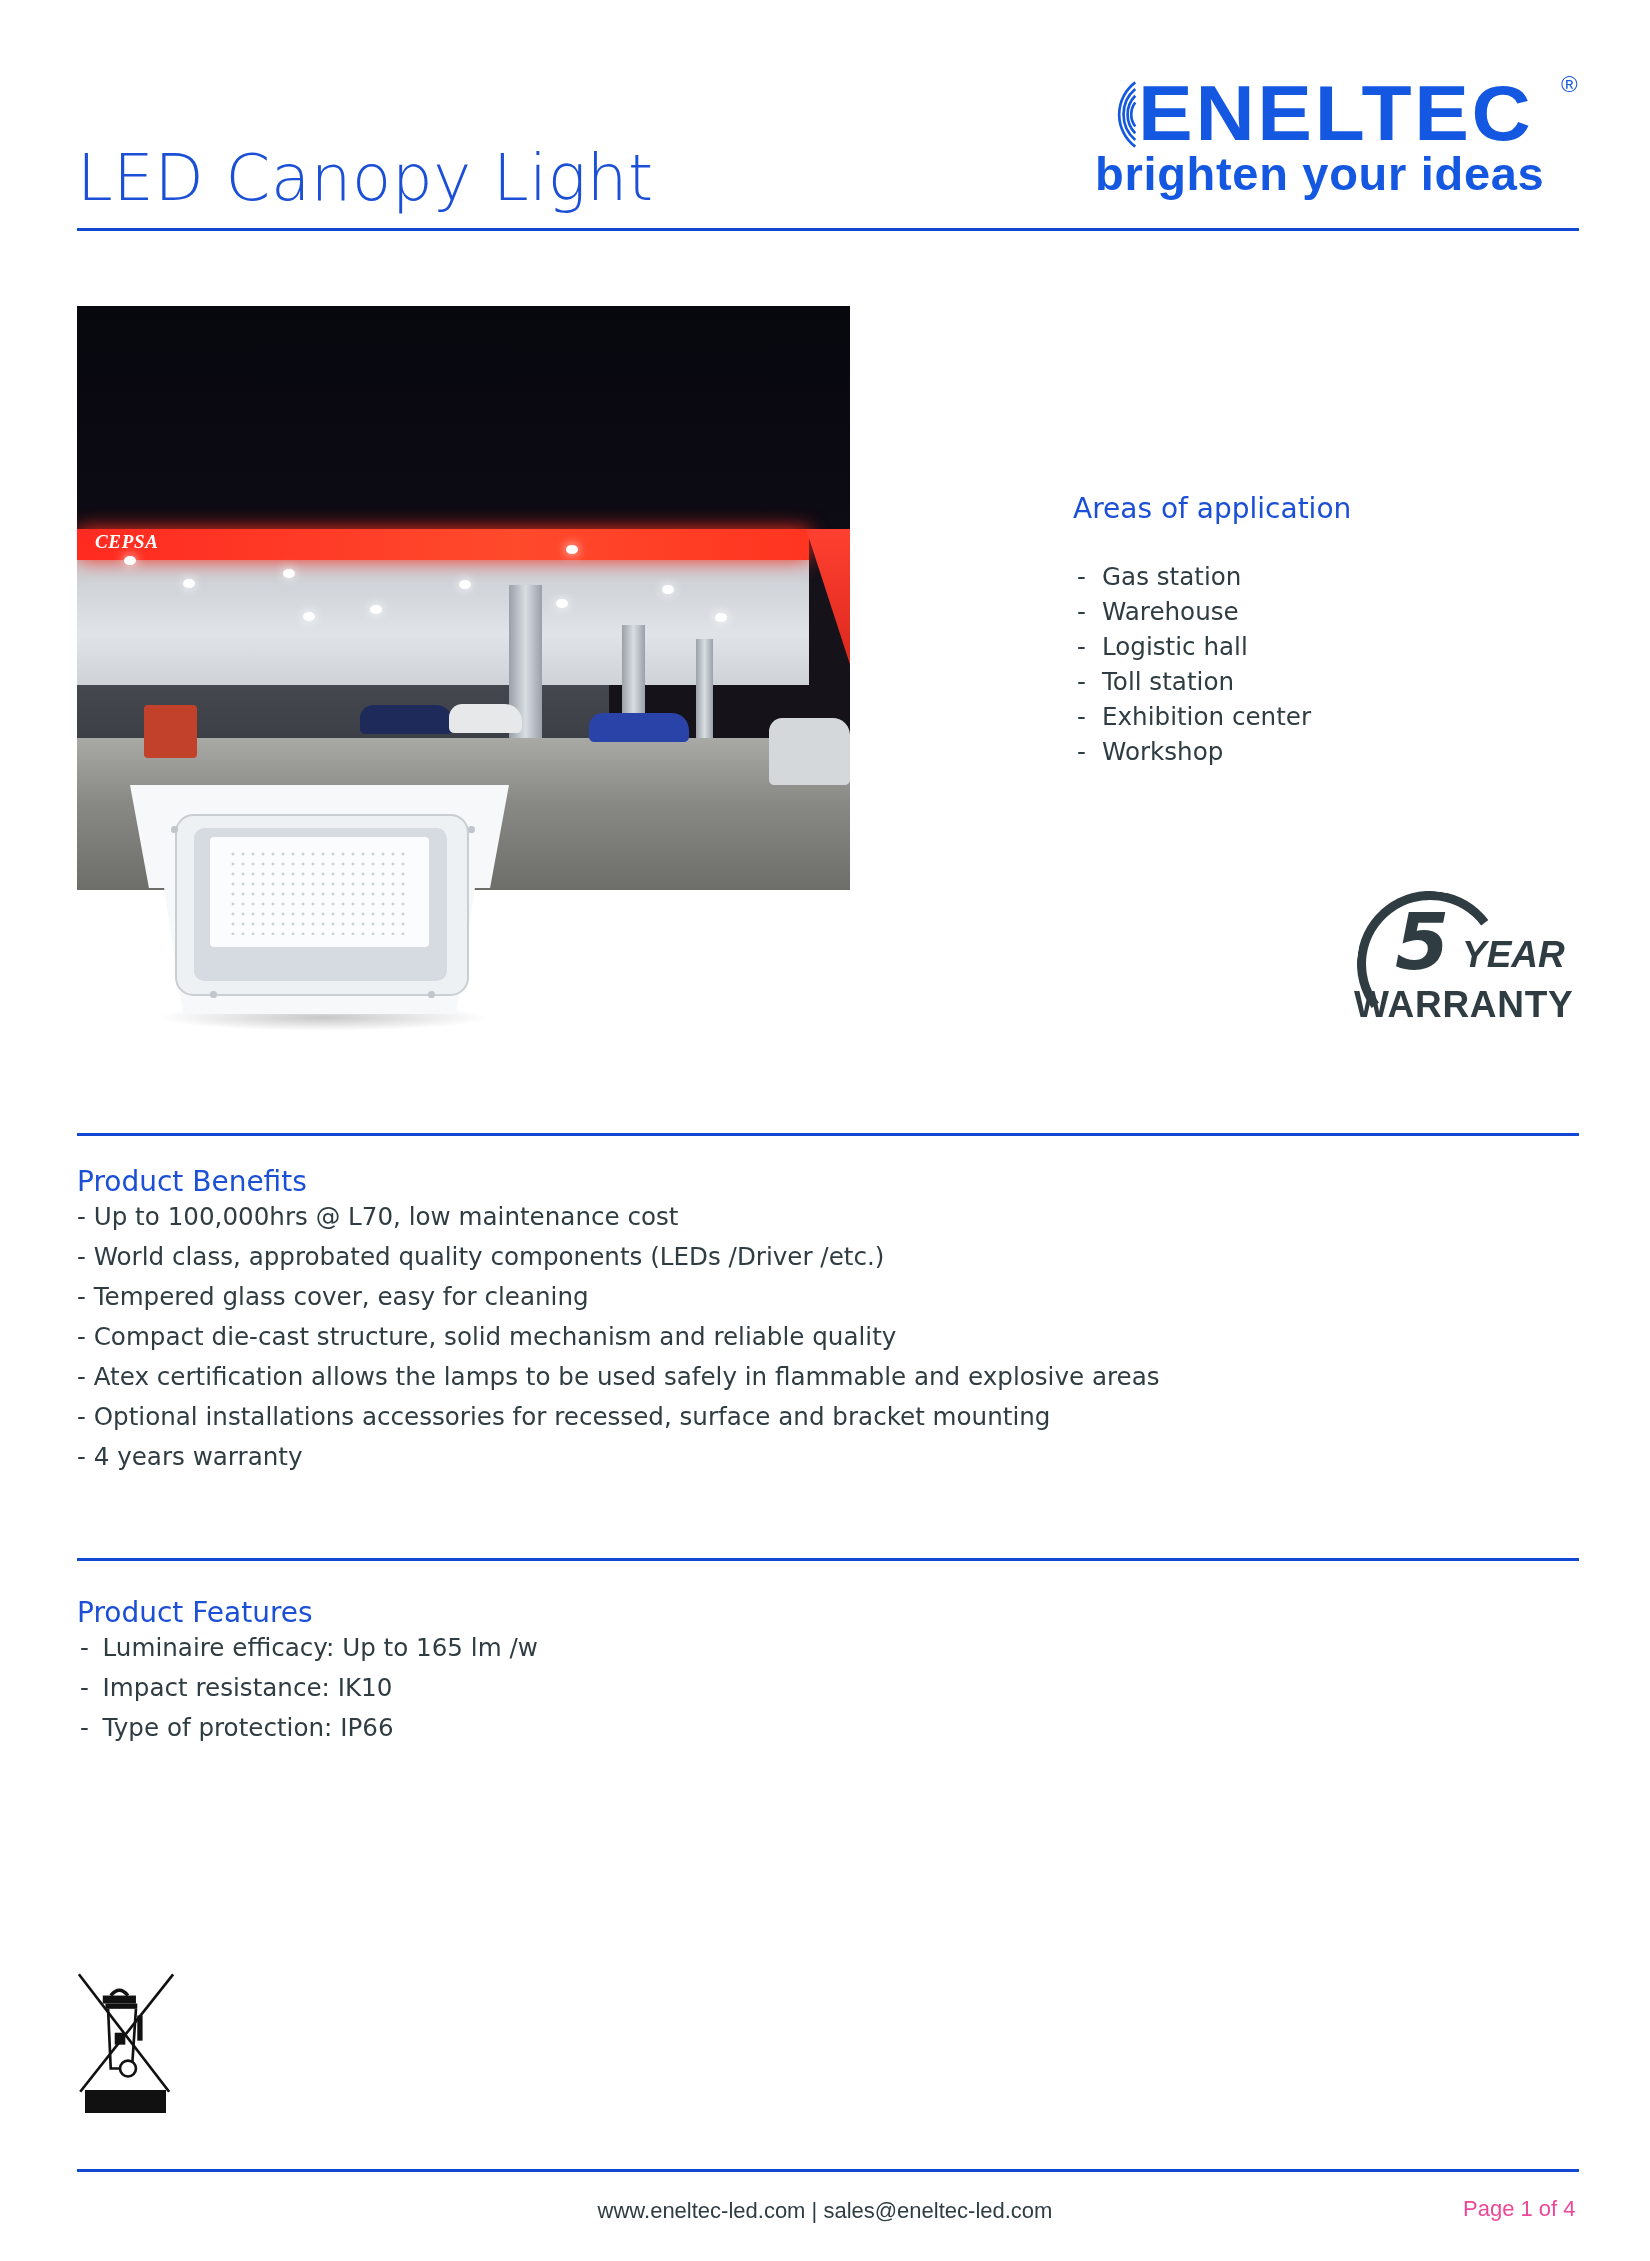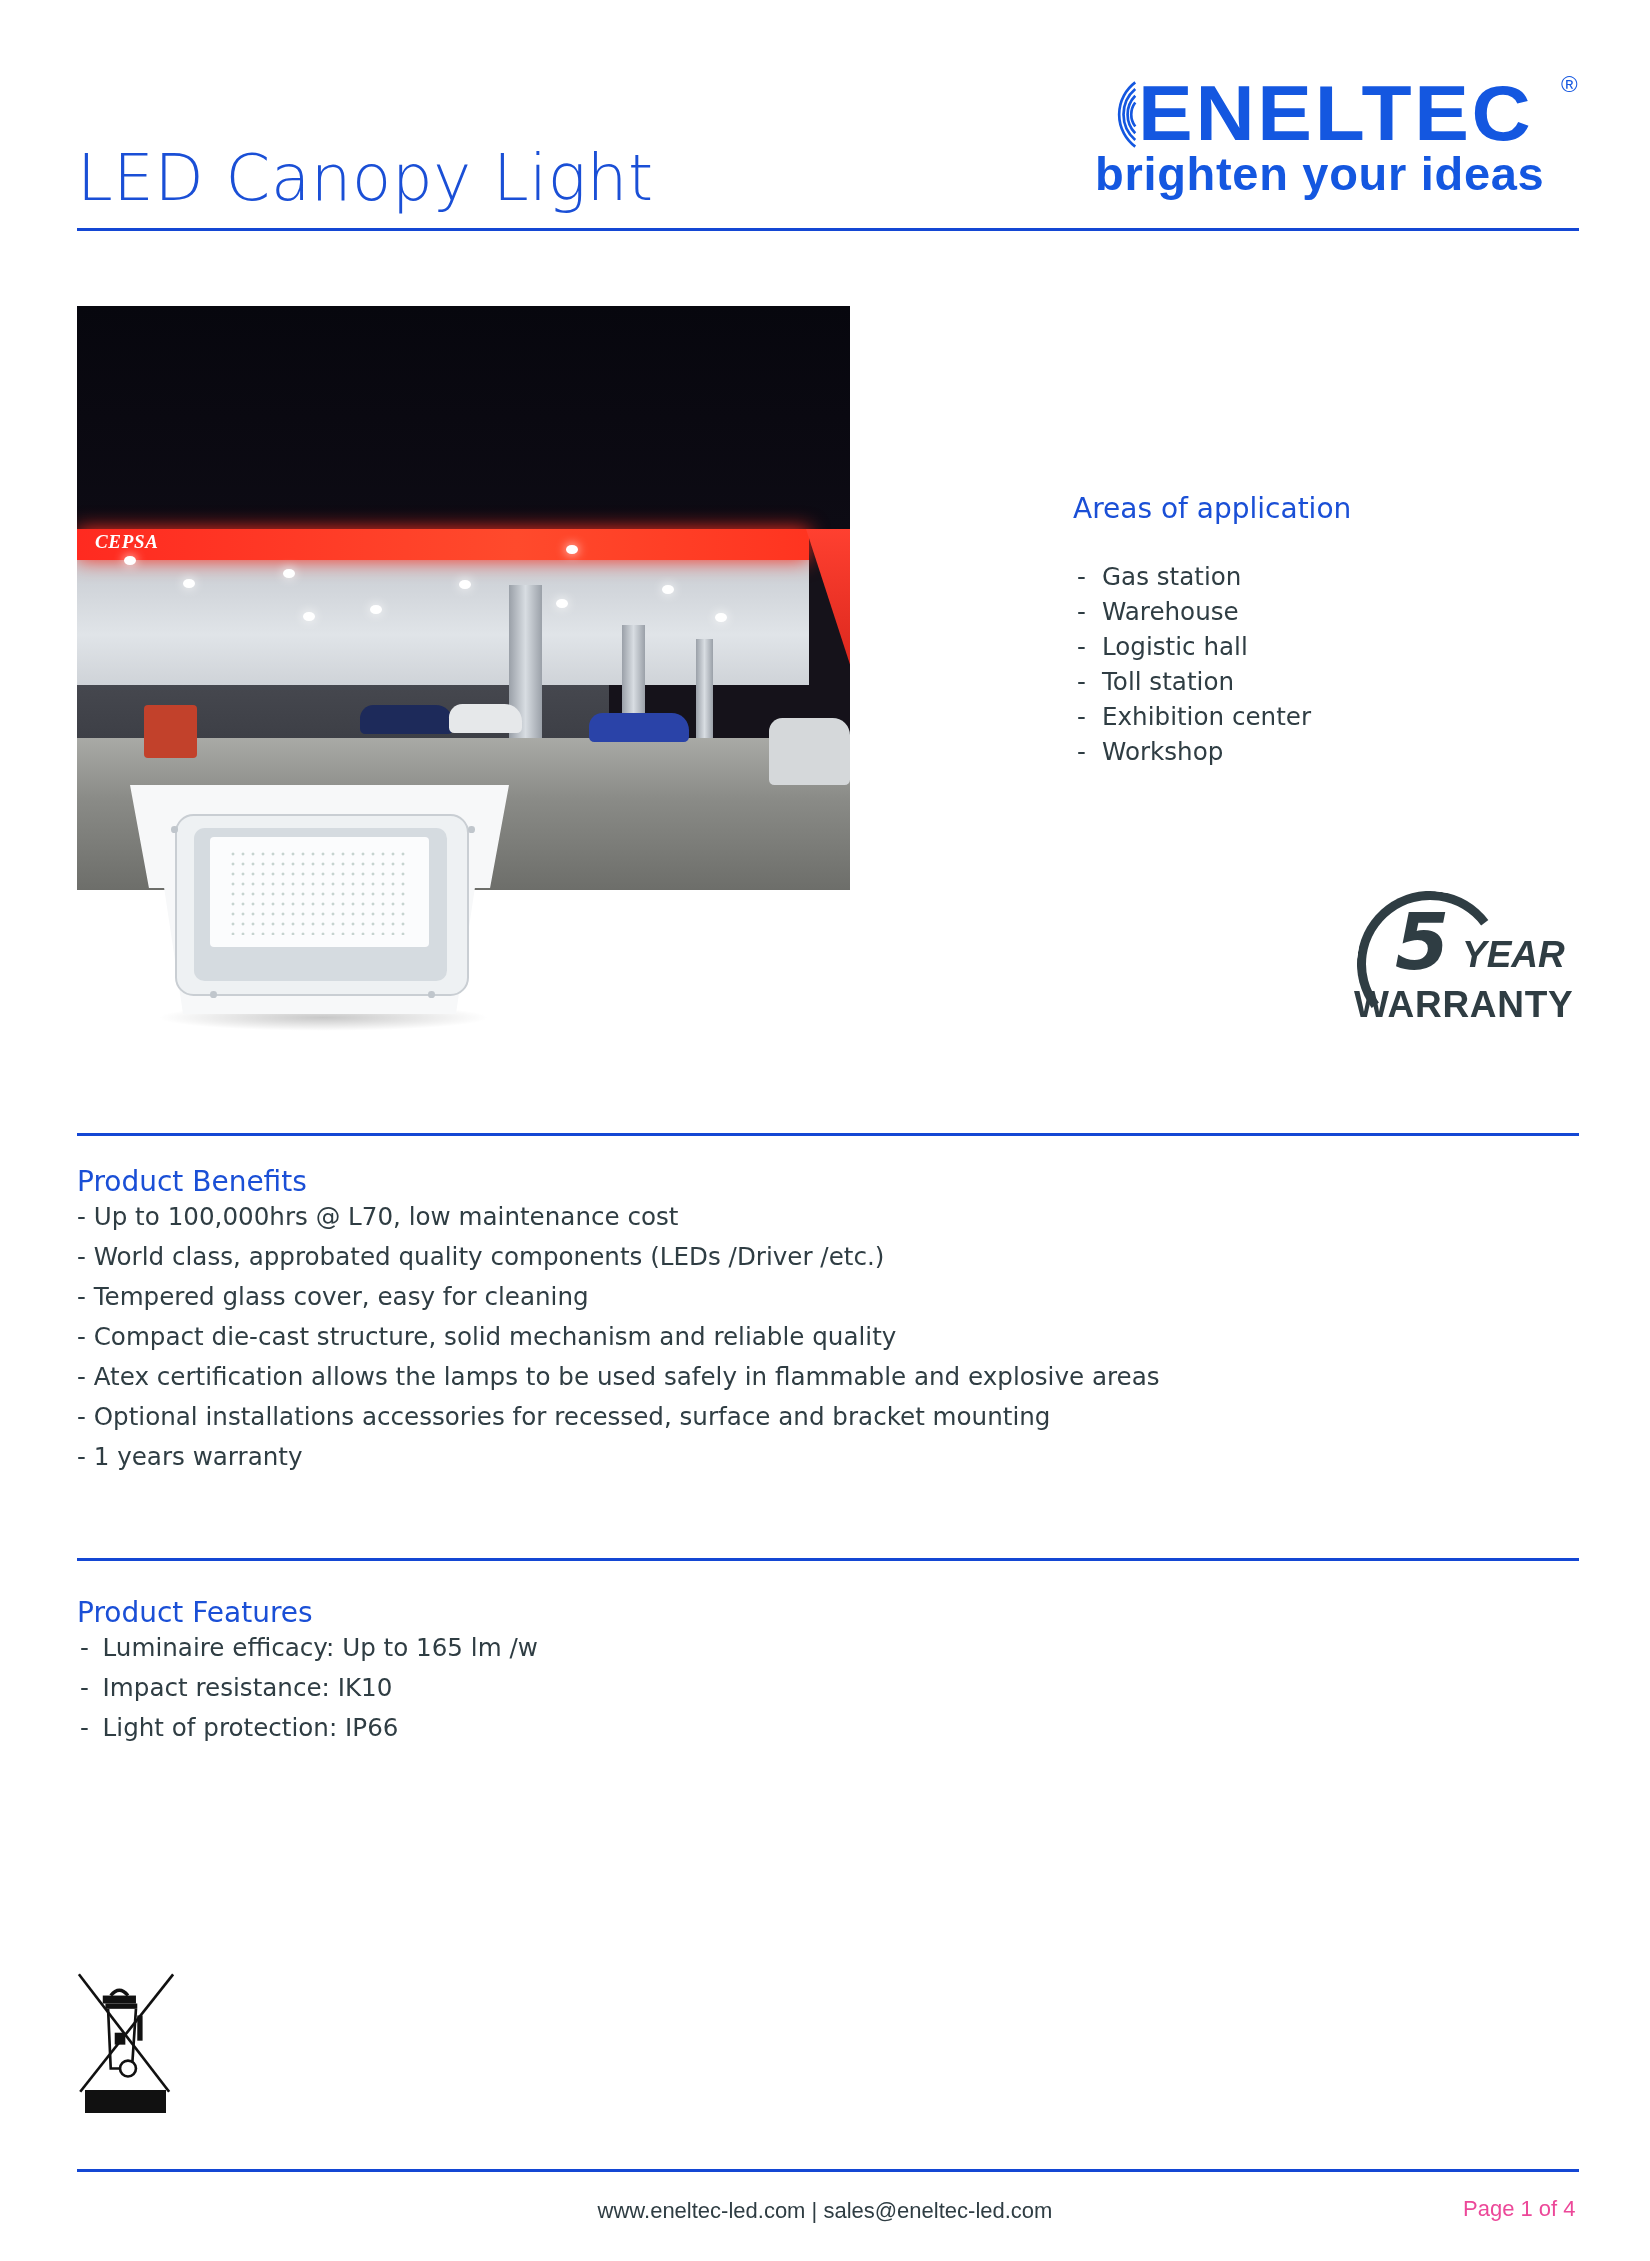--- a/index.html
+++ b/index.html
@@ -152,30 +152,30 @@
 <div class="rule" style="top:1133px;"></div>
 
 <div class="abs sec-title" style="top:1165px;">Product Benefits</div>
 <div class="abs benefits">
   <div>- Up to 100,000hrs @ L70, low maintenance cost</div>
   <div>- World class, approbated quality components (LEDs /Driver /etc.)</div>
   <div>- Tempered glass cover, easy for cleaning</div>
   <div>- Compact die-cast structure, solid mechanism and reliable quality</div>
   <div>- Atex certification allows the lamps to be used safely in flammable and explosive areas</div>
   <div>- Optional installations accessories for recessed, surface and bracket mounting</div>
-  <div>- 1 years warranty</div>
+  <div>- 4 years warranty</div>
 </div>
 
 <div class="rule" style="top:1558px;"></div>
 
 <div class="abs sec-title" style="top:1596px;">Product Features</div>
 <div class="abs features">
   <div>Luminaire efficacy: Up to 165 lm /w</div>
   <div>Impact resistance: IK10</div>
-  <div>Light of protection: IP66</div>
+  <div>Type of protection: IP66</div>
 </div>
 
 <svg class="abs weee" viewBox="0 0 150 220">
   <line x1="4" y1="8" x2="140" y2="185" stroke="#111" stroke-width="4"></line>
   <line x1="146" y1="8" x2="6" y2="185" stroke="#111" stroke-width="4"></line>
   <rect x="40" y="40" width="50" height="12" fill="#111"></rect>
   <path d="M52 40 Q65 24 78 40" stroke="#111" stroke-width="5" fill="none"></path>
   <rect x="44" y="52" width="48" height="8" fill="#111"></rect>
   <path d="M48 60 L52 150 L84 150 L90 60" stroke="#111" stroke-width="4" fill="none"></path>
   <rect x="92" y="70" width="8" height="38" fill="#111"></rect>

